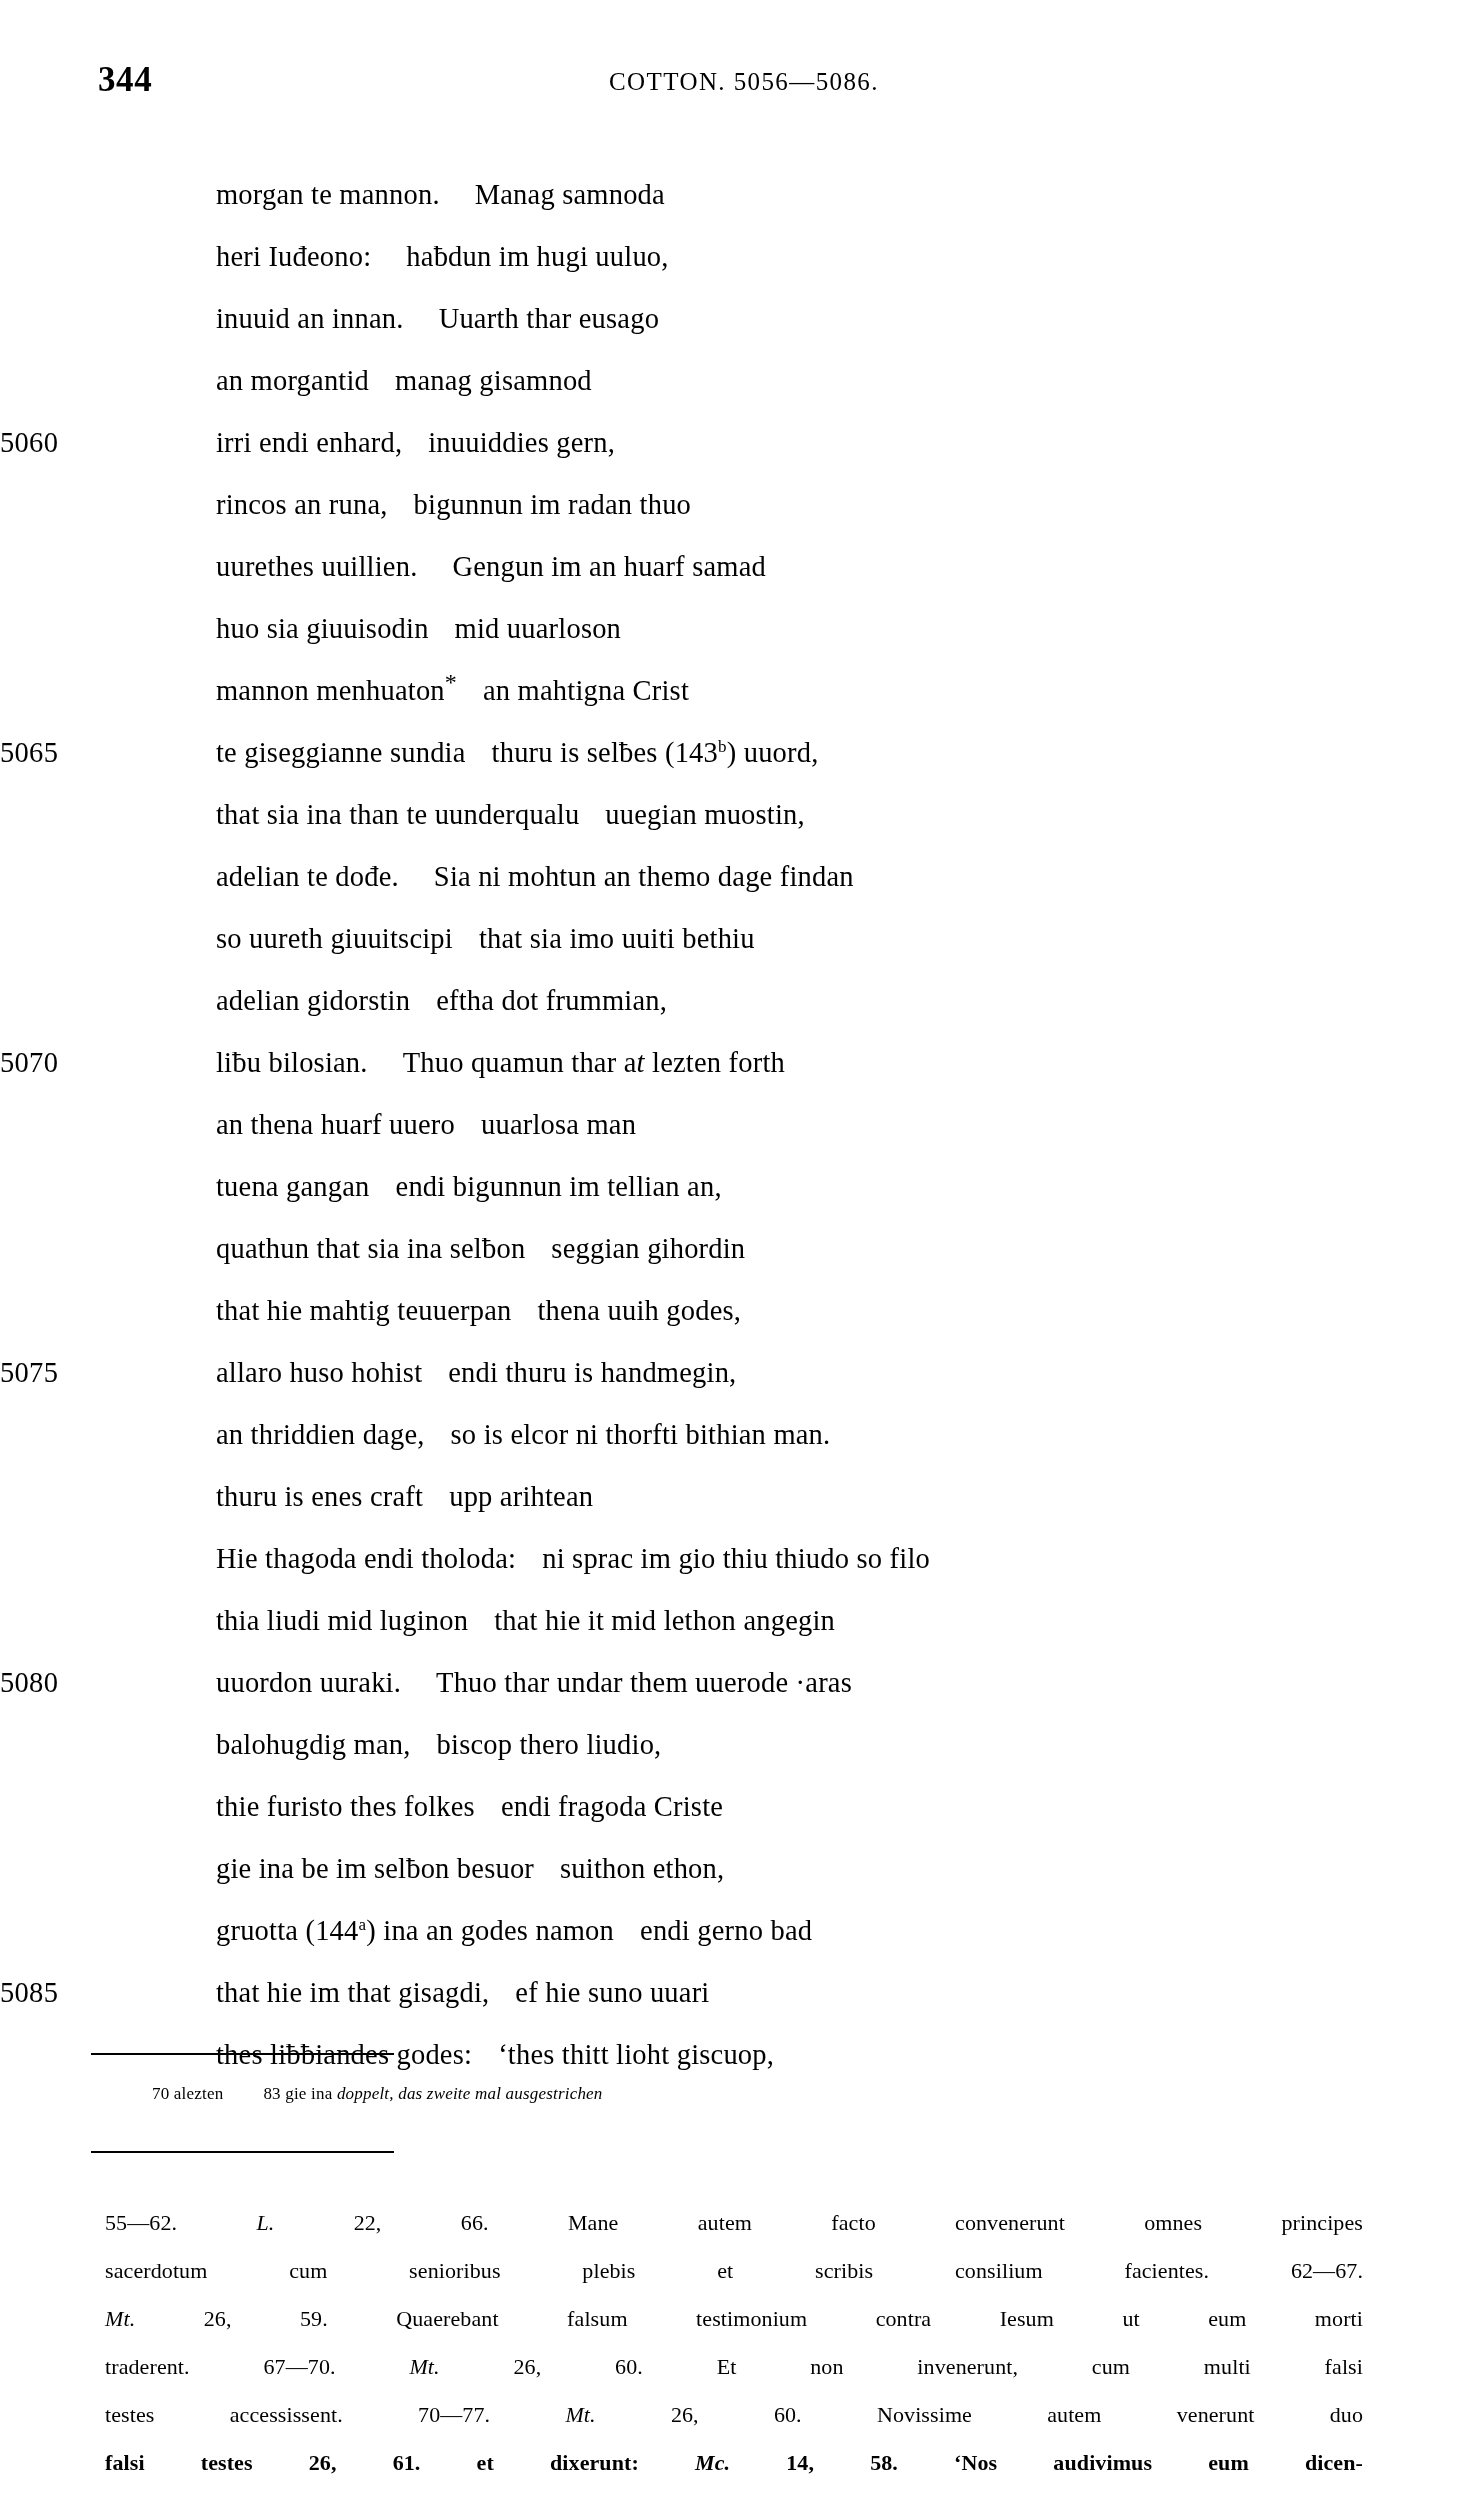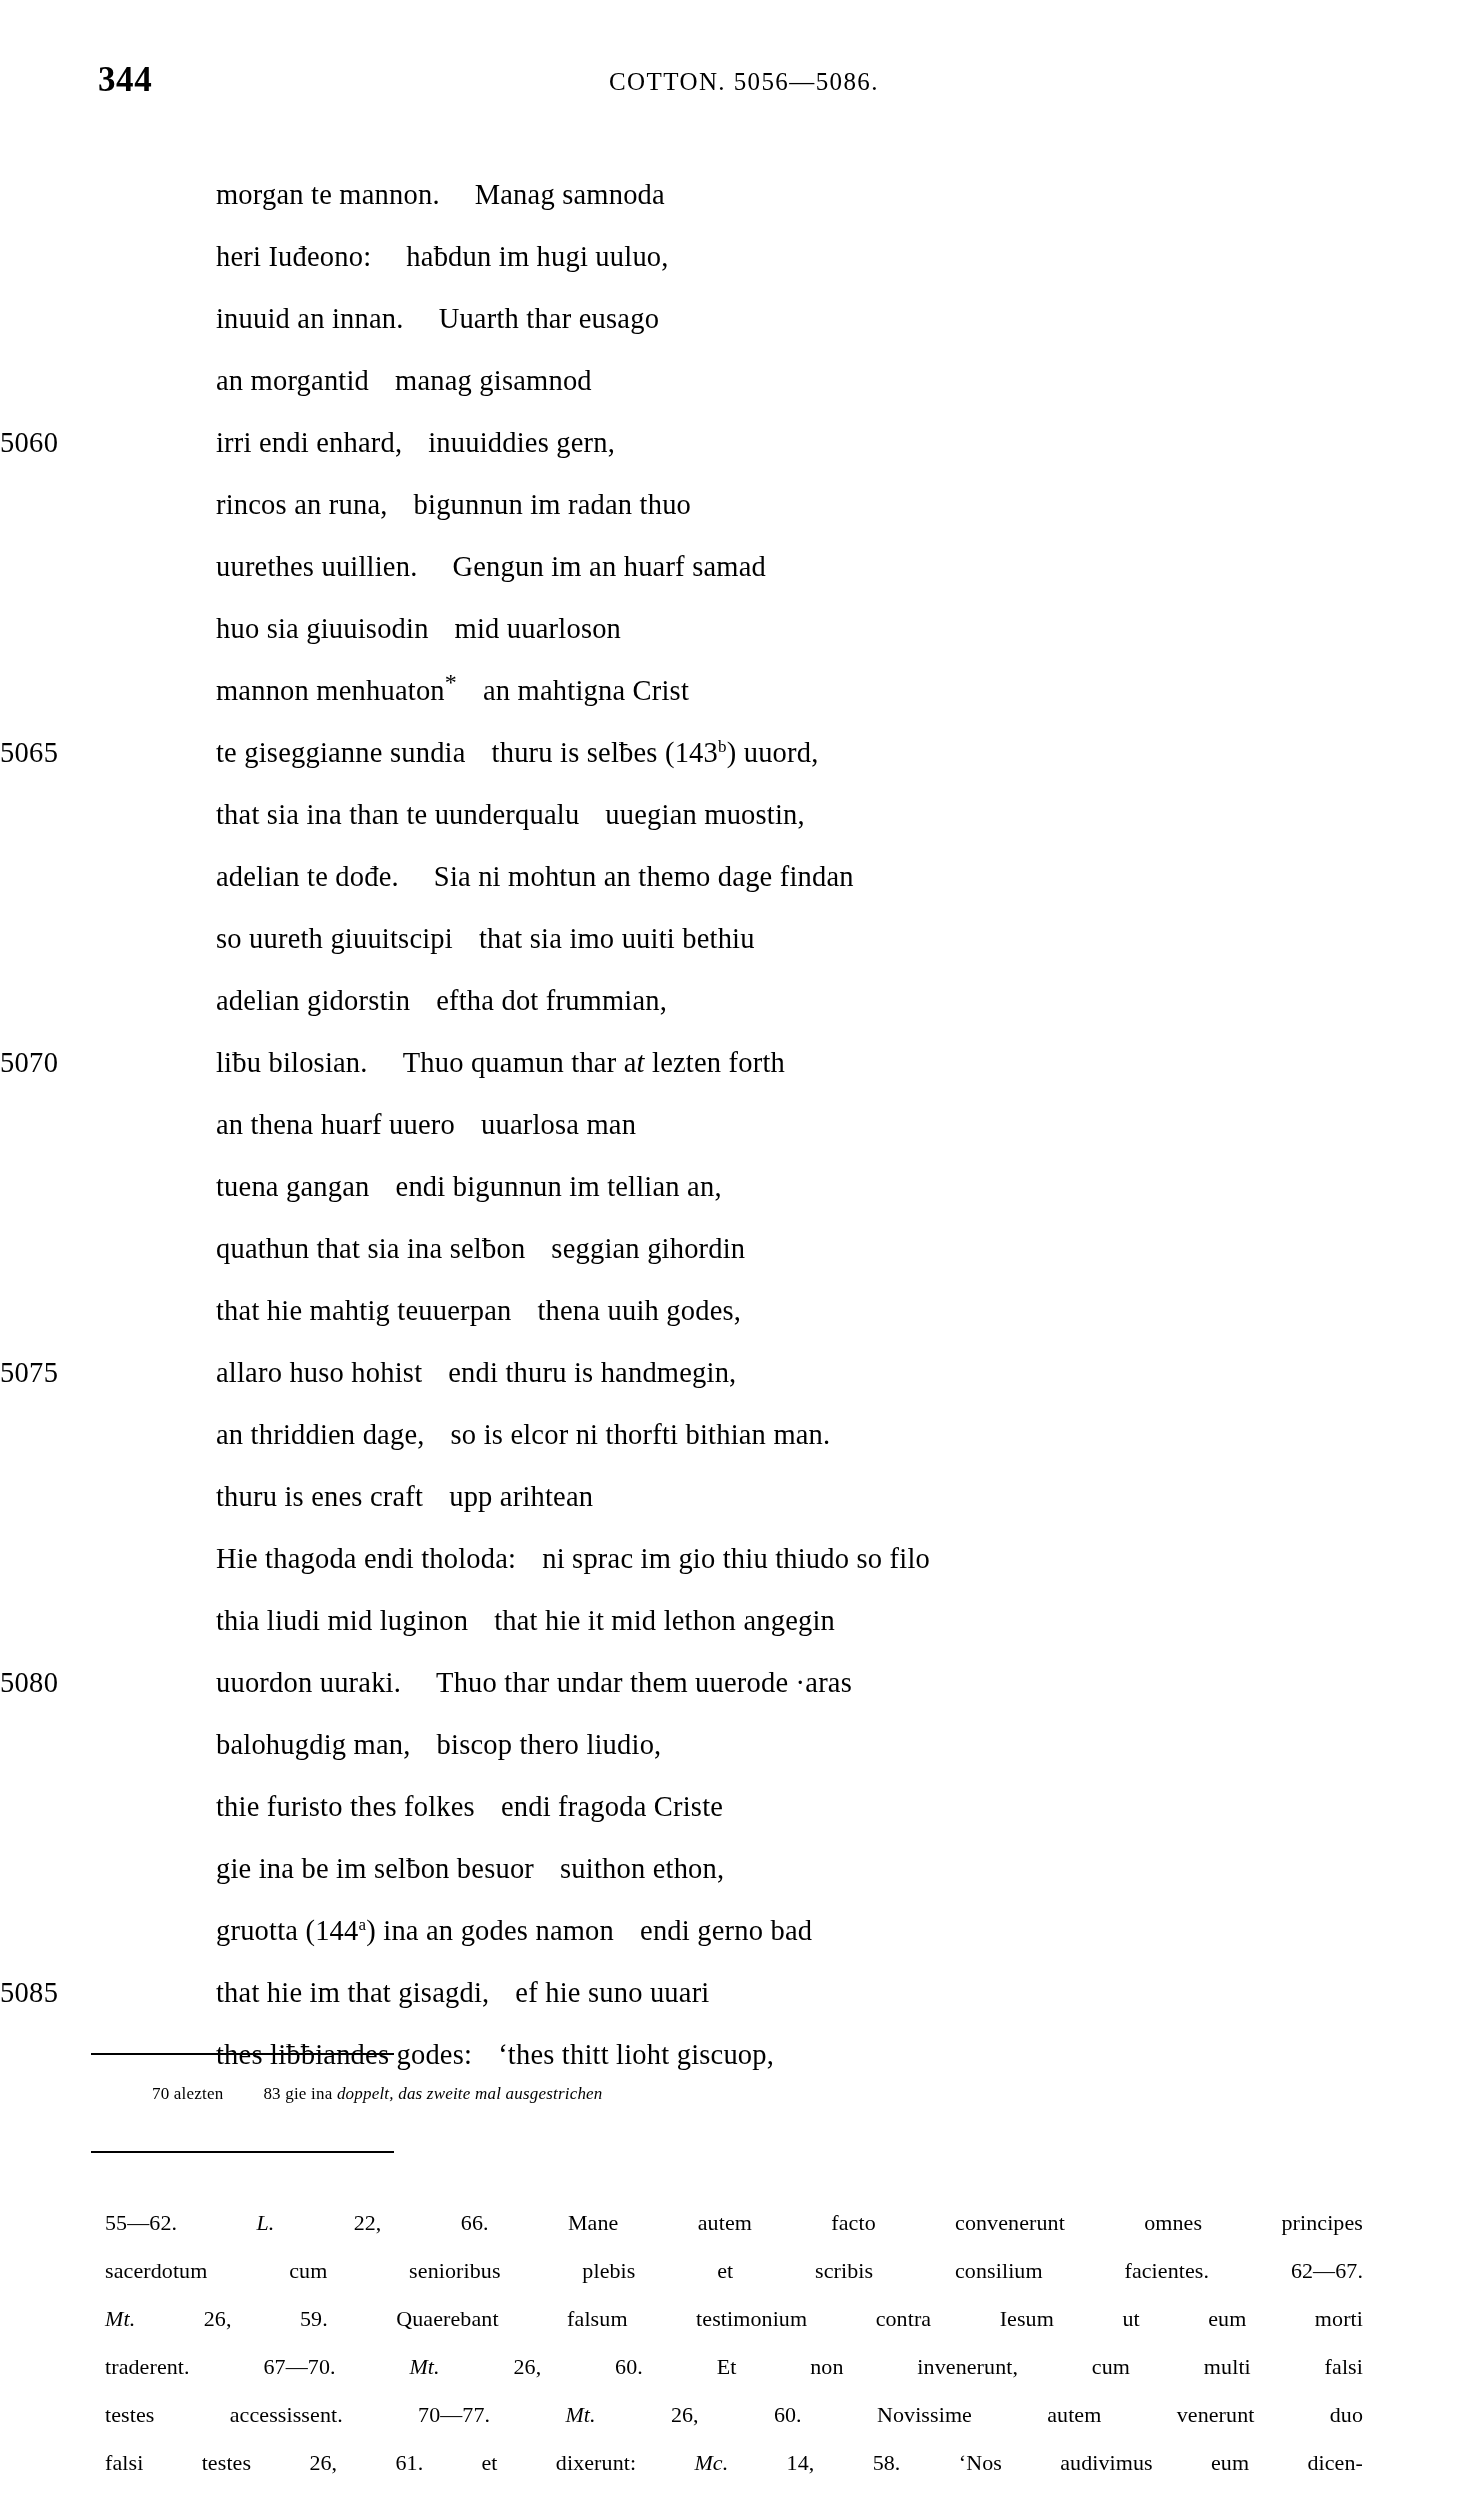--- a/index.html
+++ b/index.html
@@ -127,20 +127,21 @@
     text-align: justify;
     letter-spacing: 0.1px;
   }
   .apparatus p {
     margin: 16px;
     text-align: justify;
     text-align-last: justify;
   }
   .apparatus p.last {
     text-align-last: justify;
+    font-weight: bold;
   }
 </style>
 </head>
 <body>
 
 <div class="page">
 
   <div class="running-head">
     <div class="folio">344</div>
     <div class="head-title">COTTON. 5056—5086.</div>

